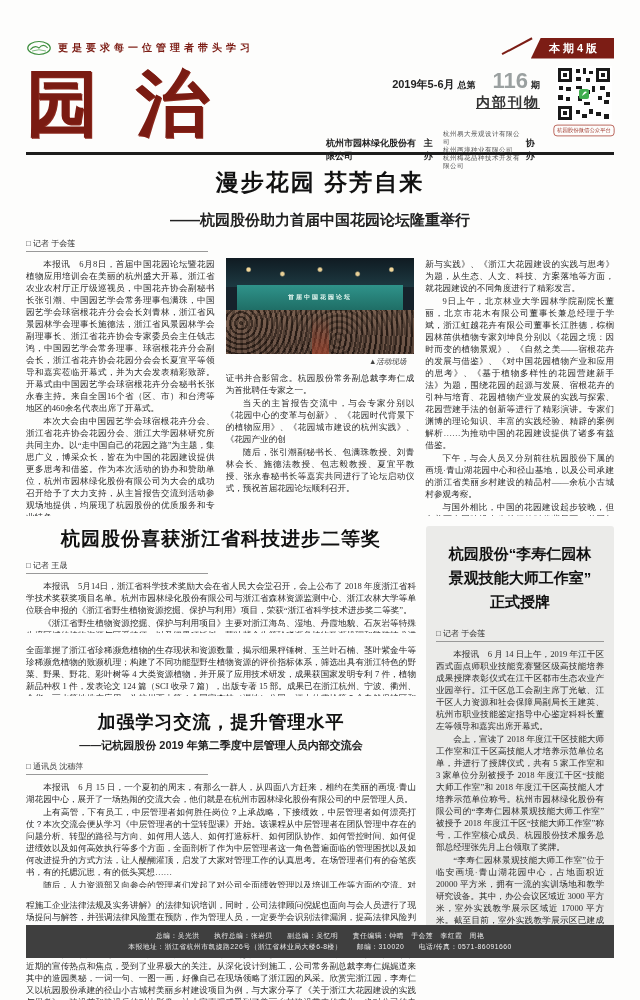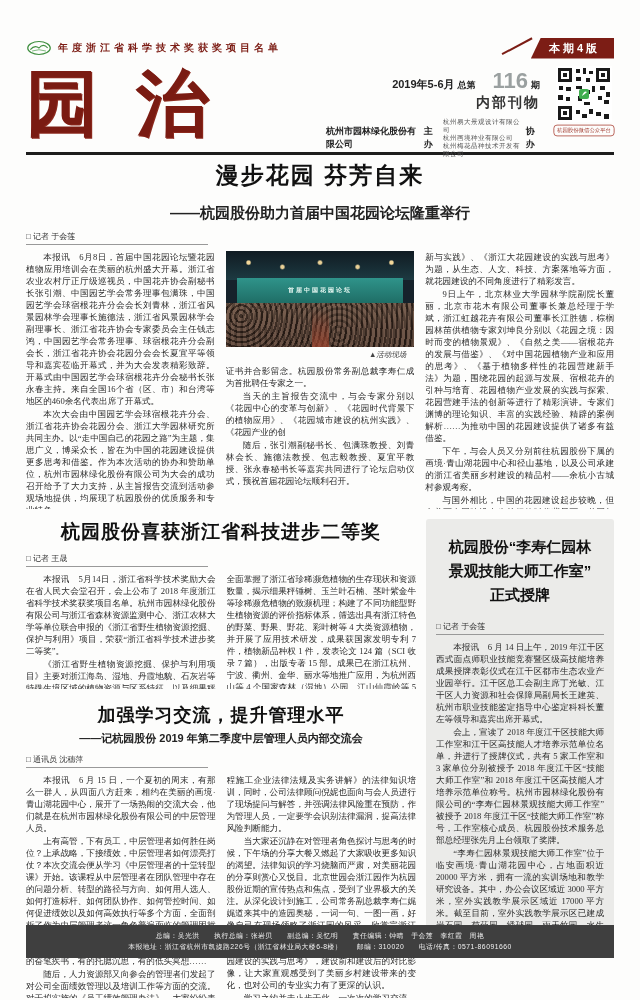--- a/index.html
+++ b/index.html
@@ -35,35 +35,35 @@
     font-size:72px; font-weight:900; color:#7a1b12;
     letter-spacing:38px; line-height:76px; white-space:nowrap;
     flex:0 0 auto; width:300px; overflow:hidden;
     text-shadow:1px 1px 0 #8d2a1e;
   }
   .masthead-right { flex:1; display:flex; flex-direction:column; align-items:flex-end; padding-top:6px; padding-right:8px; }
   .issue-line { display:flex; align-items:baseline; gap:3px; font-weight:bold; color:#222; }
   .issue-date { font-size:11px; }
   .issue-prefix,.issue-suffix { font-size:9px; }
   .issue-num { font-size:22px; color:#9aa0a0; font-weight:bold; line-height:18px;margin-left:14px; }
-  .pub-type { font-size:14px; font-weight:bold; color:#333; margin-top:2px; letter-spacing:2px; }
-  .org-row { display:flex; align-items:center; gap:5px; margin-top:6px; }
+  .pub-type { font-size:14px; font-weight:bold; color:#333; margin-top:2px; letter-spacing:2px;text-decoration:underline; }
+  .org-row { display:flex; align-items:center; gap:5px; margin-top:18px; }
   .organizer { font-size:9px; font-weight:bold; color:#222; }
   .org-label { font-size:9px; font-weight:bold; color:#222; }
   .coorg-list { display:flex; flex-direction:column; }
   .coorg-list span { font-size:6.5px; color:#555; line-height:8px; letter-spacing:.5px; }
   .qr-block { width:60px; margin-left:6px; display:flex; flex-direction:column; align-items:center; }
   .qr-svg { width:56px; height:56px; background:#fff; }
   .qr-caption {
     margin-top:2px; font-size:6px; color:#a0382c; border:1px solid #b4584d;
     border-radius:4px; padding:1px 3px; white-space:nowrap; transform:scale(.9);
   }
   .masthead-rule { border-bottom:3px solid #1d1d1d; margin-top:8px; }
   
-  .headline-1 { text-align:center; font-size:23px; font-weight:bold; color:#111; margin-top:5px; letter-spacing:2px; }
+  .headline-1 { text-align:center; font-size:23px; font-weight:bold; color:#111; margin-top:12px; letter-spacing:2px; }
   .subhead-1 { text-align:center; font-size:15px; font-weight:bold; color:#222; margin-top:13px; }
   .byline { font-size:8px; color:#333; border-bottom:1px solid #999; padding-bottom:2px; margin:8px 0 6px 0; width:182px; }
   .cols3 { display:flex; gap:11px; height:258px; overflow:hidden; }
   .col { flex:1; overflow:hidden; }
   p.body-text {
     font-family:"Liberation Serif", serif;
     font-size:8.6px; line-height:12px; text-align:justify;
     text-indent:2em; color:#2b2b2b; margin-bottom:1px;
   }
   
@@ -93,21 +93,21 @@
   }
   .photo .aisle {
     position:absolute; bottom:0; left:46%; width:9%; height:40%;
     background:linear-gradient(rgba(160,70,48,.0), rgba(160,70,48,.75));
   }
   .photo-caption { font-size:7.5px; color:#444; text-align:right; font-style:italic; margin:3px 8px 5px 0; }
   
   .lower { display:flex; gap:10px; margin-top:10px; }
   .left-zone { flex:1 1 394px; min-width:0; }
   .headline-2 { text-align:center; font-size:19px; font-weight:bold; color:#111; letter-spacing:1px; }
-  .cols2 { display:flex; gap:11px; overflow:hidden; }
+  .cols2 { display:flex; gap:11px; overflow:hidden;flex-direction:column; }
   .cols2 .col { flex:1; }
   .a2-cols { height:116px; }
   .headline-3 { text-align:center; font-size:18px; font-weight:bold; color:#111; margin-top:14px; letter-spacing:1px; }
   .subhead-3 { text-align:center; font-size:11px; font-weight:bold; color:#222; margin-top:4px; }
   .a3-cols { height:224px; }
   
   .box-article {
     flex:0 0 188px; background:#ebebe9; border-radius:3px;
     padding:16px 10px 10px 10px; height:432px; overflow:hidden;
   }
@@ -126,21 +126,21 @@
 <div class="page">
 
   <header>
     <div class="tagline-row">
       <div class="tagline-left">
         <svg class="logo-svg" viewBox="0 0 30 18">
           <ellipse cx="15" cy="9" rx="13" ry="7.5" fill="none" stroke="#3f8f3f" stroke-width="1.4"></ellipse>
           <path d="M5 11 Q10 5 15 9 Q20 3 25 9" fill="none" stroke="#3f8f3f" stroke-width="1.3"></path>
           <path d="M7 12.5 Q15 9.5 23 12.5" fill="none" stroke="#6db06d" stroke-width="1"></path>
         </svg>
-        <span class="tagline-text">年度浙江省科学技术奖获奖项目名单</span>
+        <span class="tagline-text">更是要求每一位管理者带头学习</span>
       </div>
       <div class="badge-wrap">
         <div class="badge-slash"></div>
         <div class="edition-badge">本期4版</div>
       </div>
     </div>
 
     <div class="masthead-main">
       <div class="paper-title">园治</div>
       <div class="masthead-right">

